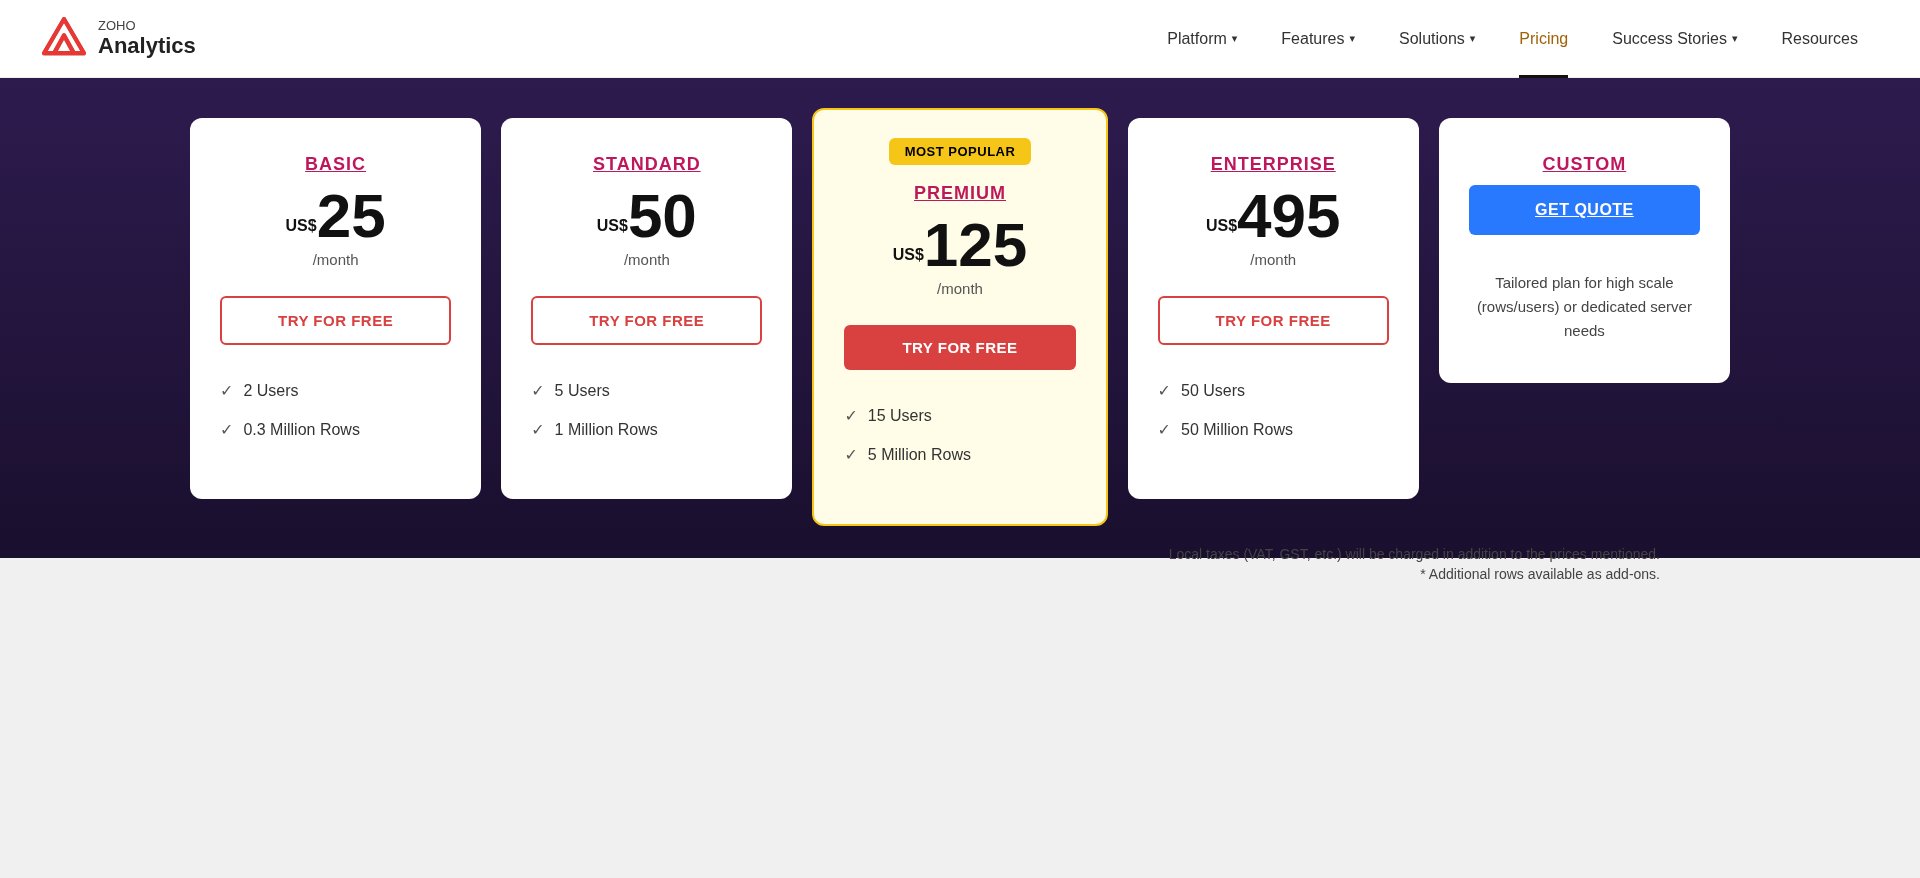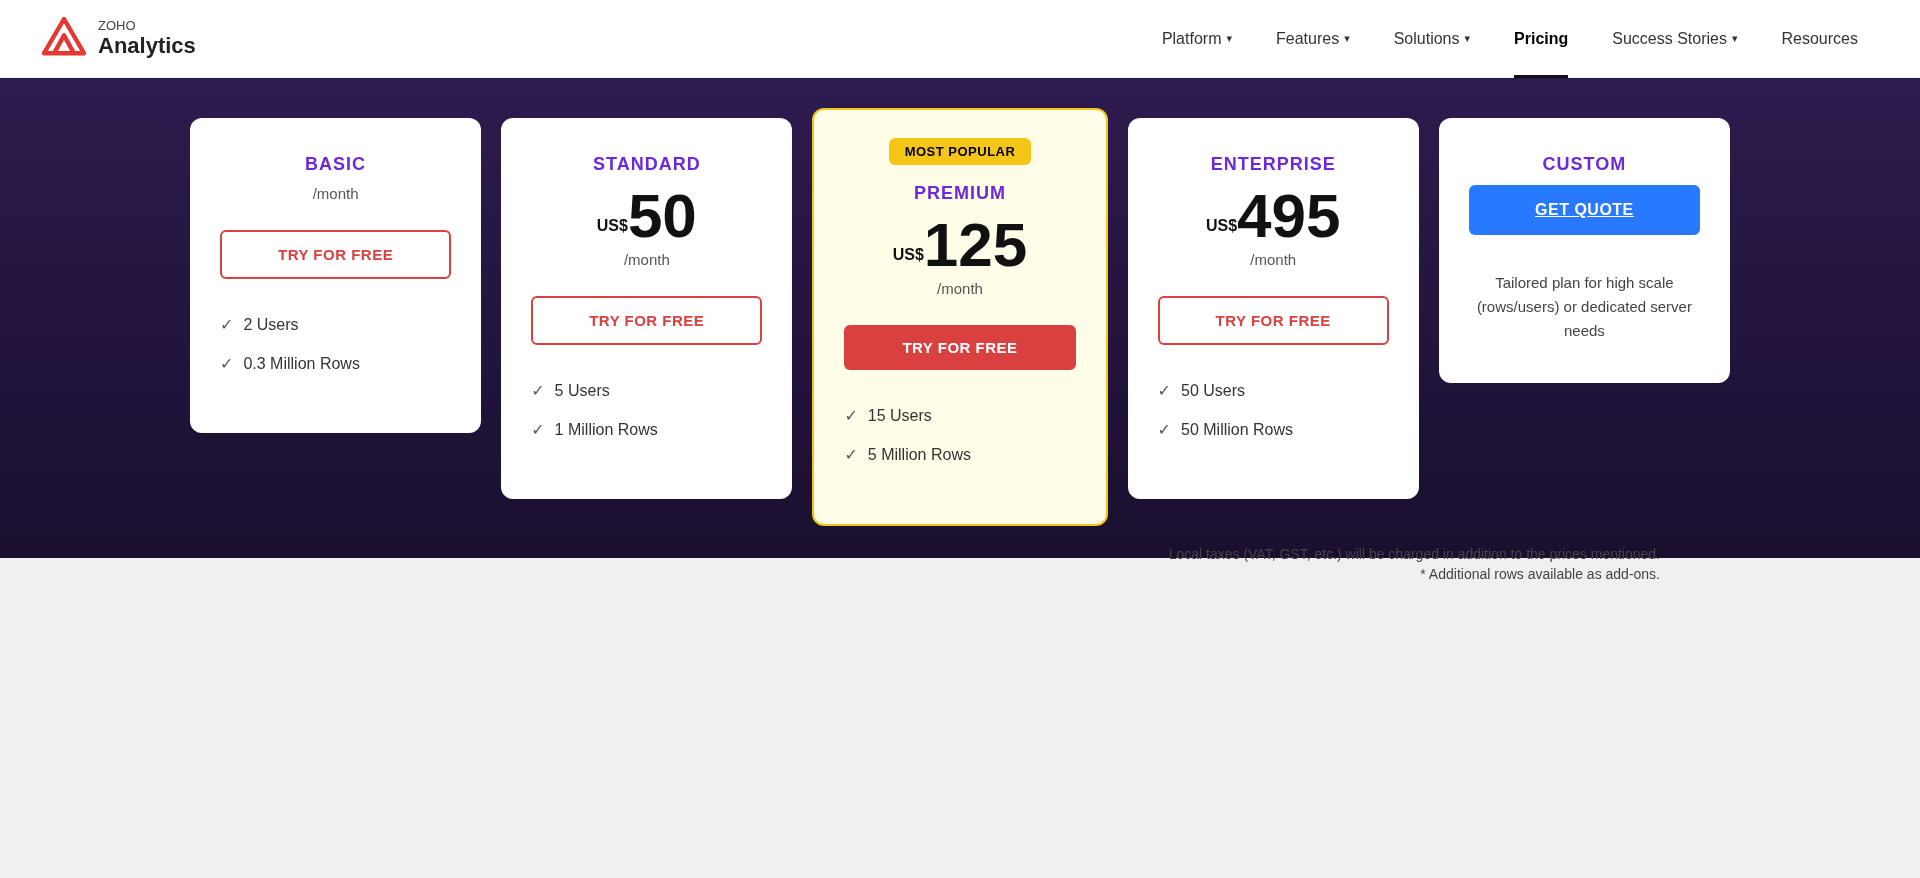--- a/index.html
+++ b/index.html
@@ -54,22 +54,22 @@
       align-items: center;
       font-size: 16px;
       color: #333;
       cursor: pointer;
       text-decoration: none;
       position: relative;
       white-space: nowrap;
       justify-content: flex-end;
     }
     .nav-item.active {
-      font-weight: 700;
-      color: #000000;
+      font-weight: 400;
+      color: #a16207;
     }
     .nav-item.active::after {
       content: '';
       position: absolute;
       bottom: 0;
       left: 22px;
       right: 22px;
       height: 3px;
       background: #111;
     }
@@ -120,25 +120,26 @@
       padding: 6px 16px;
       border-radius: 6px;
       display: inline-block;
       margin-bottom: 18px;
       letter-spacing: 0.5px;
     }
 
     .plan-name {
       font-size: 18px;
       font-weight: 600;
-      color: #6d28d9;
+      color: #be185d;
       text-align: center;
       letter-spacing: 1px;
       text-transform: uppercase;
       margin-bottom: 10px;
+      text-decoration: underline;
     }
 
     .plan-price-row {
       text-align: center;
       margin-bottom: 4px;
     }
     .plan-currency {
       font-size: 16px;
       font-weight: 700;
       color: #111;
@@ -286,20 +287,23 @@
       <span>Resources</span>
     </a>
   </div>
 </nav>
 
 <div class="main-bg">
   <div class="plans-container">
 
     <div class="plan-card">
       <div class="plan-name">BASIC</div>
+      <div class="plan-price-row">
+        <span class="plan-currency">US$</span><span class="plan-price">25</span>
+      </div>
       <div class="plan-period">/month</div>
       <button class="plan-cta">TRY FOR FREE</button>
       <ul class="plan-features">
         <li>
           <span class="check-icon">✓</span>
           <span>2 Users</span>
         </li>
         <li>
           <span class="check-icon">✓</span>
           <span>0.3 Million Rows</span>

